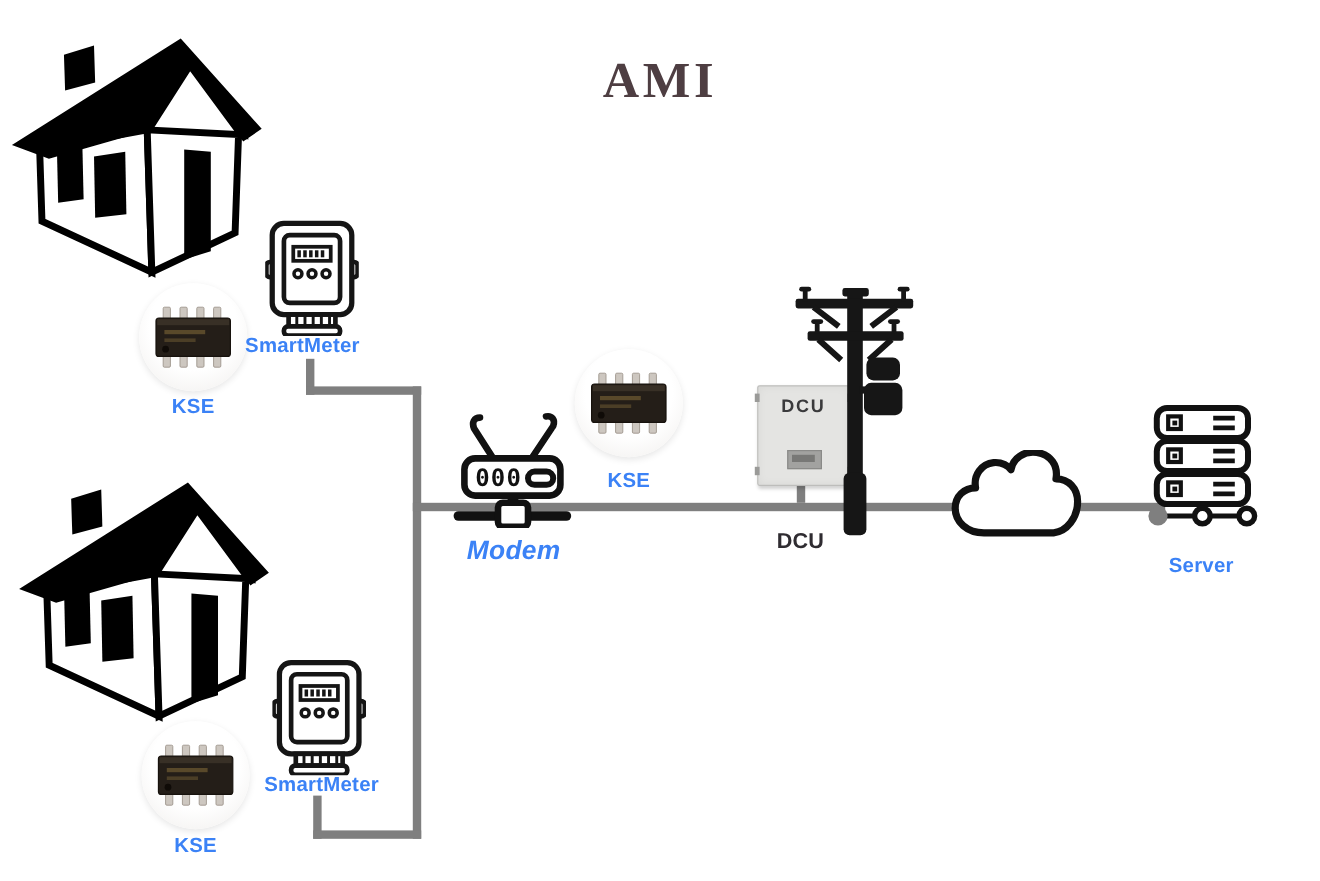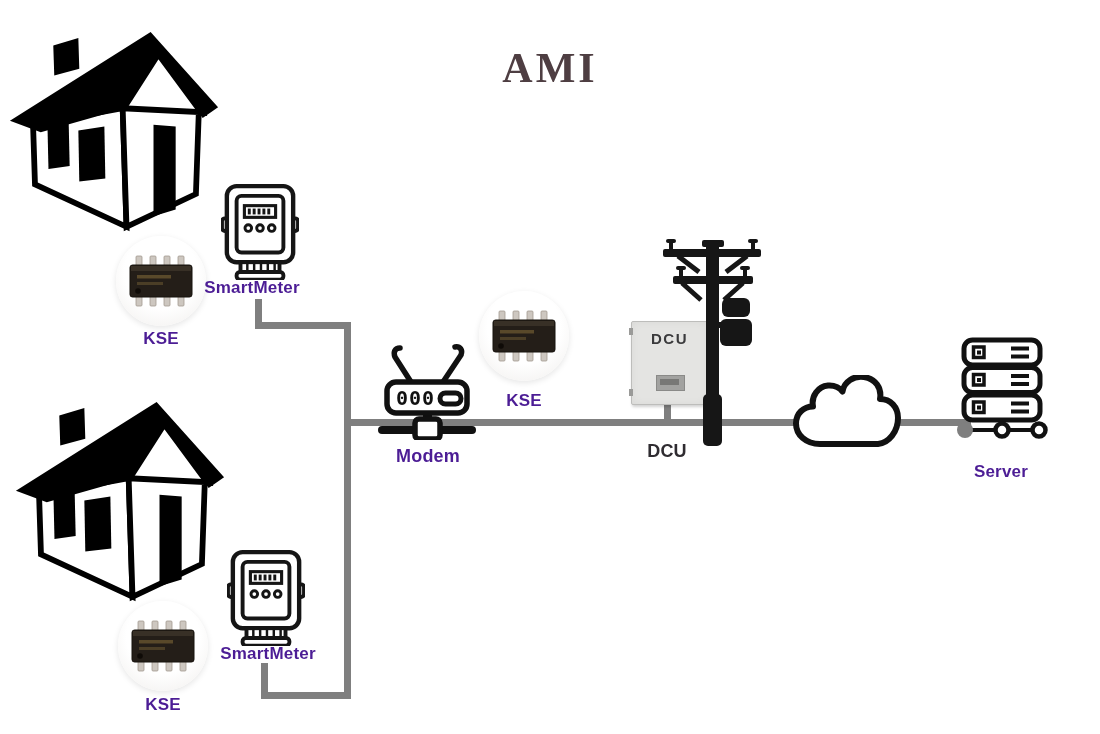--- a/index.html
+++ b/index.html
@@ -1,38 +1,38 @@
 <!DOCTYPE html>
 <html><head>
 <meta charset="utf-8">
 <style>
   html,body{margin:0;padding:0;background:#fff;}
   .canvas{position:relative;width:1100px;height:734px;background:#ffffff;overflow:hidden;
           font-family:"Liberation Sans",sans-serif;}
   .abs{position:absolute;}
   .gline{position:absolute;background:#7f7f7f;}
-  .label{position:absolute;text-align:center;font-weight:700;font-size:17px;color:#4c1d95;
+  .label{position:absolute;text-align:center;font-weight:700;font-size:17px;color:#3b82f6;
          letter-spacing:.2px;}
   .title{position:absolute;left:0;top:44px;width:1100px;text-align:center;
          font-family:Liberation Serif, serif;font-weight:700;
          font-size:42px;letter-spacing:3px;color:#4e3e42;}
   .badge{position:absolute;width:90px;height:90px;border-radius:50%;
          background:radial-gradient(circle at 50% 40%, #ffffff 52%, #f7f6f5 76%, #ebeae9 100%);
          box-shadow:0 2px 6px rgba(0,0,0,0.10);display:flex;align-items:center;justify-content:center;}
   .dcu-box{position:absolute;left:631px;top:321px;width:75px;height:82px;background:#e4e4e2;
            border:1px solid #bdbdbb;box-shadow:inset 0 0 8px rgba(0,0,0,0.05),1px 2px 3px rgba(0,0,0,0.18);
            border-radius:2px;}
   .dcu-box .dcu-text{margin-top:8px;text-align:center;font-size:15px;font-weight:700;
                      color:#3a3a3c;letter-spacing:1.5px;}
   .dcu-display{position:absolute;left:24px;top:53px;width:27px;height:14px;background:#a2a2a0;
                border:1px solid #8a8a88;}
   .dcu-display-inner{position:absolute;left:3px;top:3px;width:19px;height:6px;background:#787876;}
   .dcu-tab{position:absolute;width:4px;height:7px;background:#9a9a98;}
   .dcu-label{font-size:18px;font-weight:800;color:#2f2c31;}
-  .modem-label{font-size:18px;}
+  .modem-label{font-size:22px;font-style:italic;}
 </style>
 </head>
 <body>
 
 <div class="canvas">
 
   <div class="title">AMI</div>
 
   <div class="gline" style="left:255px;top:299px;width:7px;height:30px;"></div>
   <div class="gline" style="left:255px;top:322px;width:96px;height:7px;"></div>

